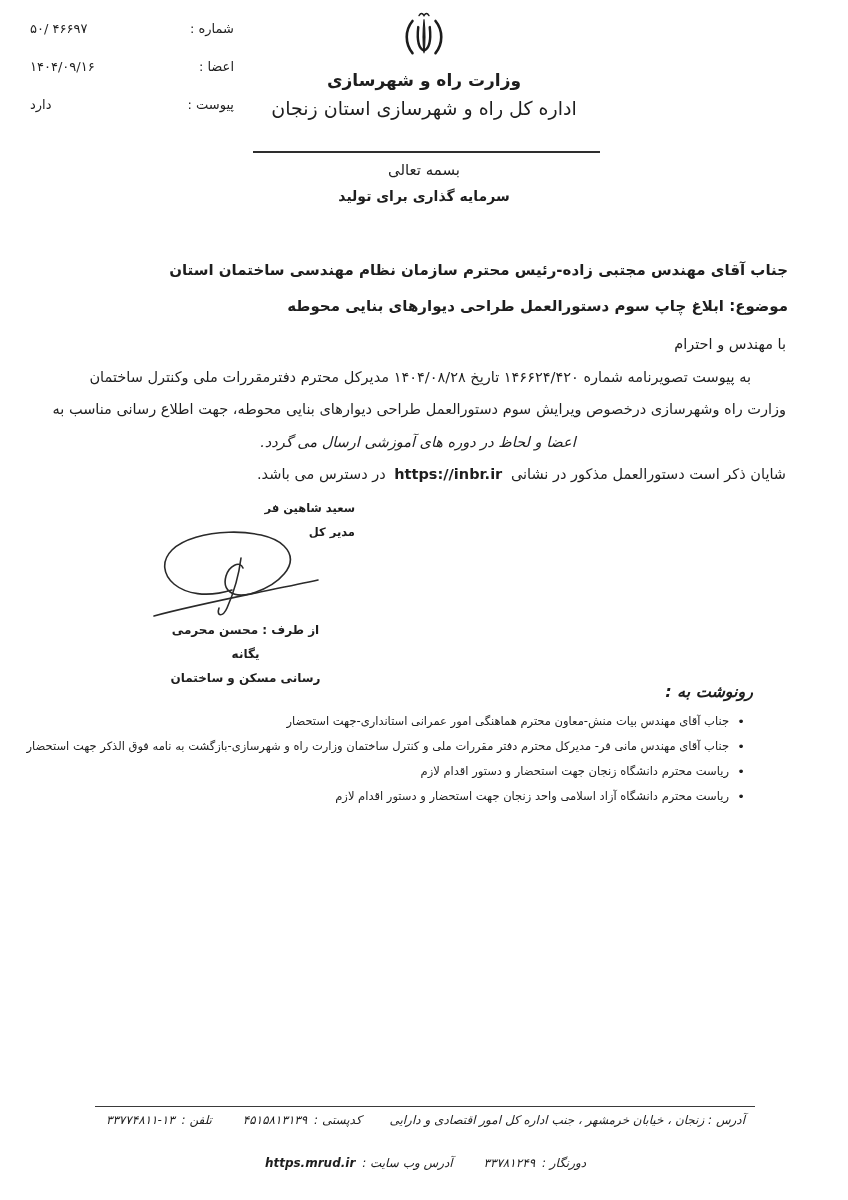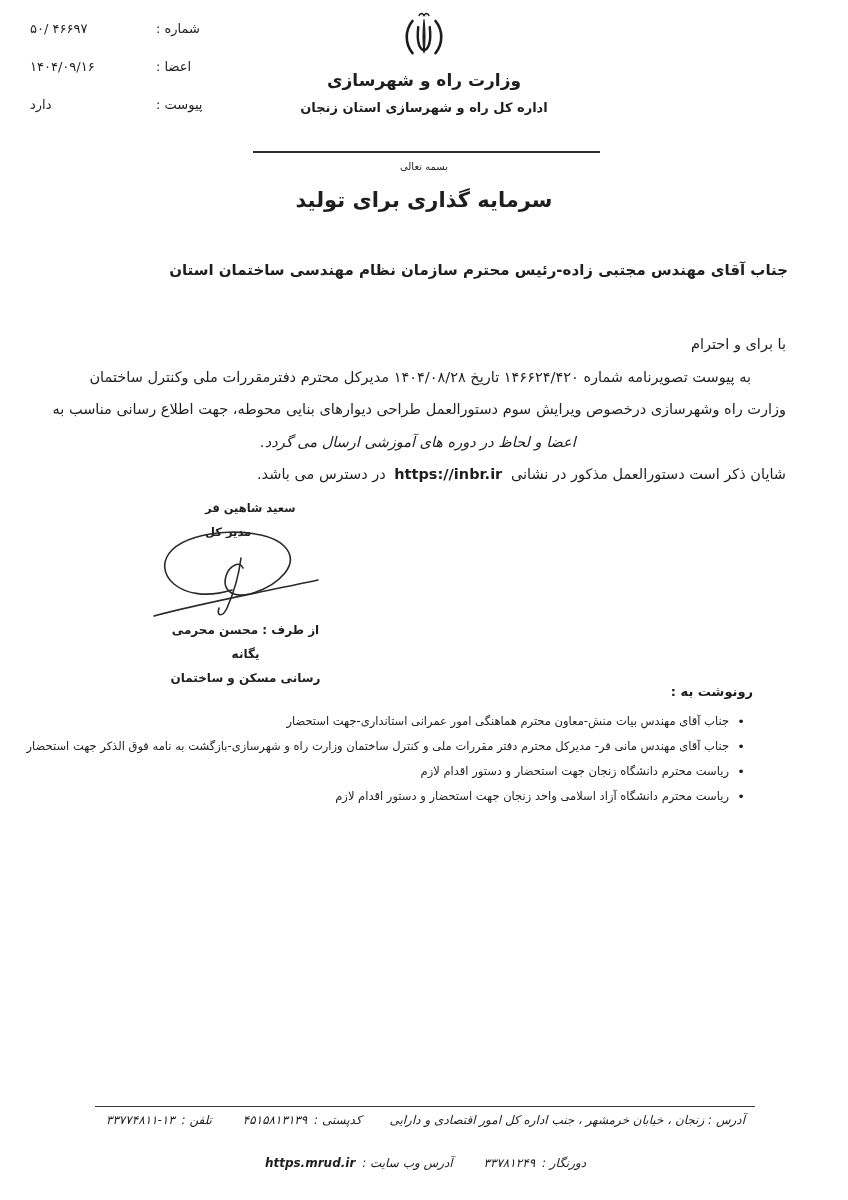--- a/index.html
+++ b/index.html
@@ -9,46 +9,46 @@
     margin:0 auto;
     background:#ffffff;
     font-family:"DejaVu Sans", sans-serif;
     color:#1e1e1e;
     direction:rtl;
     overflow:hidden;
   }
   
   .meta{position:absolute;top:18px;left:26px;width:208px;font-size:13px;}
   .meta-row{display:flex;margin-bottom:17px;line-height:21px;}
-  .meta-label{width:78px;text-align:left;white-space:nowrap;}
+  .meta-label{width:78px;text-align:right;white-space:nowrap;}
   .meta-value{width:126px;text-align:left;direction:ltr;white-space:nowrap;}
   
   .letterhead{position:absolute;top:8px;left:0;right:0;text-align:center;}
   .emblem{display:block;margin:0 auto 6px auto;}
   .lh-country{font-size:14.5px;font-weight:bold;line-height:24px;}
   .lh-ministry{font-size:17px;font-weight:bold;line-height:28px;}
-  .lh-department{font-size:13px;font-weight:bold;line-height:28px;}
+  .lh-department{font-size:19px;font-weight:normal;line-height:28px;}
   .header-divider{position:absolute;top:151px;left:253px;width:347px;border-top:2px solid #2e2e2e;}
-  .invocation{position:absolute;top:161px;left:0;right:0;text-align:center;font-size:10px;}
-  .slogan{position:absolute;top:188px;left:0;right:0;text-align:center;font-size:21px;font-weight:bold;}
+  .invocation{position:absolute;top:161px;left:0;right:0;text-align:center;font-size:15px;}
+  .slogan{position:absolute;top:188px;left:0;right:0;text-align:center;font-size:14px;font-weight:bold;}
   
   .address-block{position:absolute;top:252px;right:60px;left:62px;font-size:15px;font-weight:bold;line-height:36px;text-align:right;}
   
   .letter-body{position:absolute;top:328px;right:62px;left:50px;font-size:14.5px;line-height:32.5px;text-align:right;}
   .body-line{white-space:nowrap;}
   .indent{text-indent:35px;}
   .centered-line{text-align:center;white-space:nowrap;font-style:italic;}
   .url{font-weight:bold;direction:ltr;unicode-bidi:isolate;display:inline-block;padding:0 4px;}
   
-  .sig-top{position:absolute;top:496px;left:205px;width:150px;text-align:left;font-weight:bold;font-size:11.5px;line-height:24px;}
+  .sig-top{position:absolute;top:496px;left:205px;width:150px;text-align:right;font-weight:bold;font-size:11.5px;line-height:24px;}
   .sig-svg{position:absolute;top:528px;left:146px;}
   .sig-behalf{position:absolute;top:618px;left:158px;width:175px;text-align:center;font-weight:bold;font-size:12px;line-height:24px;}
   
   .cc{position:absolute;top:682px;right:95px;left:55px;text-align:right;}
-  .cc-heading{font-size:13px;font-weight:bold;line-height:20px;}
+  .cc-heading{font-size:16px;font-weight:bold;line-height:20px;font-style:italic;}
   .cc ul{list-style:none;margin:7px 0 0 0;padding:0 8px 0 0;}
   .cc li{position:relative;padding-right:16px;font-size:11.5px;line-height:25px;white-space:nowrap;}
   .cc li .bullet{position:absolute;right:0;top:0;font-size:13px;}
   
   .footer-divider{position:absolute;top:1106px;left:95px;right:93px;border-top:1.5px solid #3a3a3a;}
   .footer-line1{position:absolute;top:1113px;left:0;right:0;text-align:center;font-size:12px;font-style:italic;white-space:nowrap;}
   .footer-line2{position:absolute;top:1156px;left:0;right:0;text-align:center;font-size:12px;font-style:italic;white-space:nowrap;}
   .f-seg{margin:0 12px;}
   .num{direction:ltr;unicode-bidi:isolate;display:inline-block;padding:0 3px;}
   .site{font-weight:bold;font-style:italic;direction:ltr;unicode-bidi:isolate;display:inline-block;padding:0 3px;}
@@ -85,24 +85,25 @@
     <div class="lh-department">اداره کل راه و شهرسازی استان زنجان</div>
   </div>
 
   <div class="header-divider"></div>
 
   <div class="invocation">بسمه تعالی</div>
   <div class="slogan">سرمایه گذاری برای تولید</div>
 
   <div class="address-block">
     <div class="body-line">جناب آقای مهندس مجتبی زاده-رئیس محترم سازمان نظام مهندسی ساختمان استان</div>
+    <div class="body-line">موضوع: ابلاغ چاپ سوم دستورالعمل طراحی دیوارهای بنایی محوطه</div>
   </div>
 
   <div class="letter-body">
-    <div class="body-line">با برای و احترام</div>
+    <div class="body-line">با مهندس و احترام</div>
     <div class="body-line indent">به پیوست تصویرنامه شماره ۱۴۶۶۲۴/۴۲۰ تاریخ ۱۴۰۴/۰۸/۲۸ مدیرکل محترم دفترمقررات ملی وکنترل ساختمان</div>
     <div class="body-line">وزارت راه وشهرسازی درخصوص ویرایش سوم دستورالعمل طراحی دیوارهای بنایی محوطه، جهت اطلاع رسانی مناسب به</div>
     <div class="centered-line">اعضا و لحاظ در دوره های آموزشی ارسال می گردد.</div>
     <div class="body-line">
       <span>شایان ذکر است دستورالعمل مذکور در نشانی</span>
       <span class="url">https://inbr.ir</span>
       <span>در دسترس می باشد.</span>
     </div>
   </div>
 

